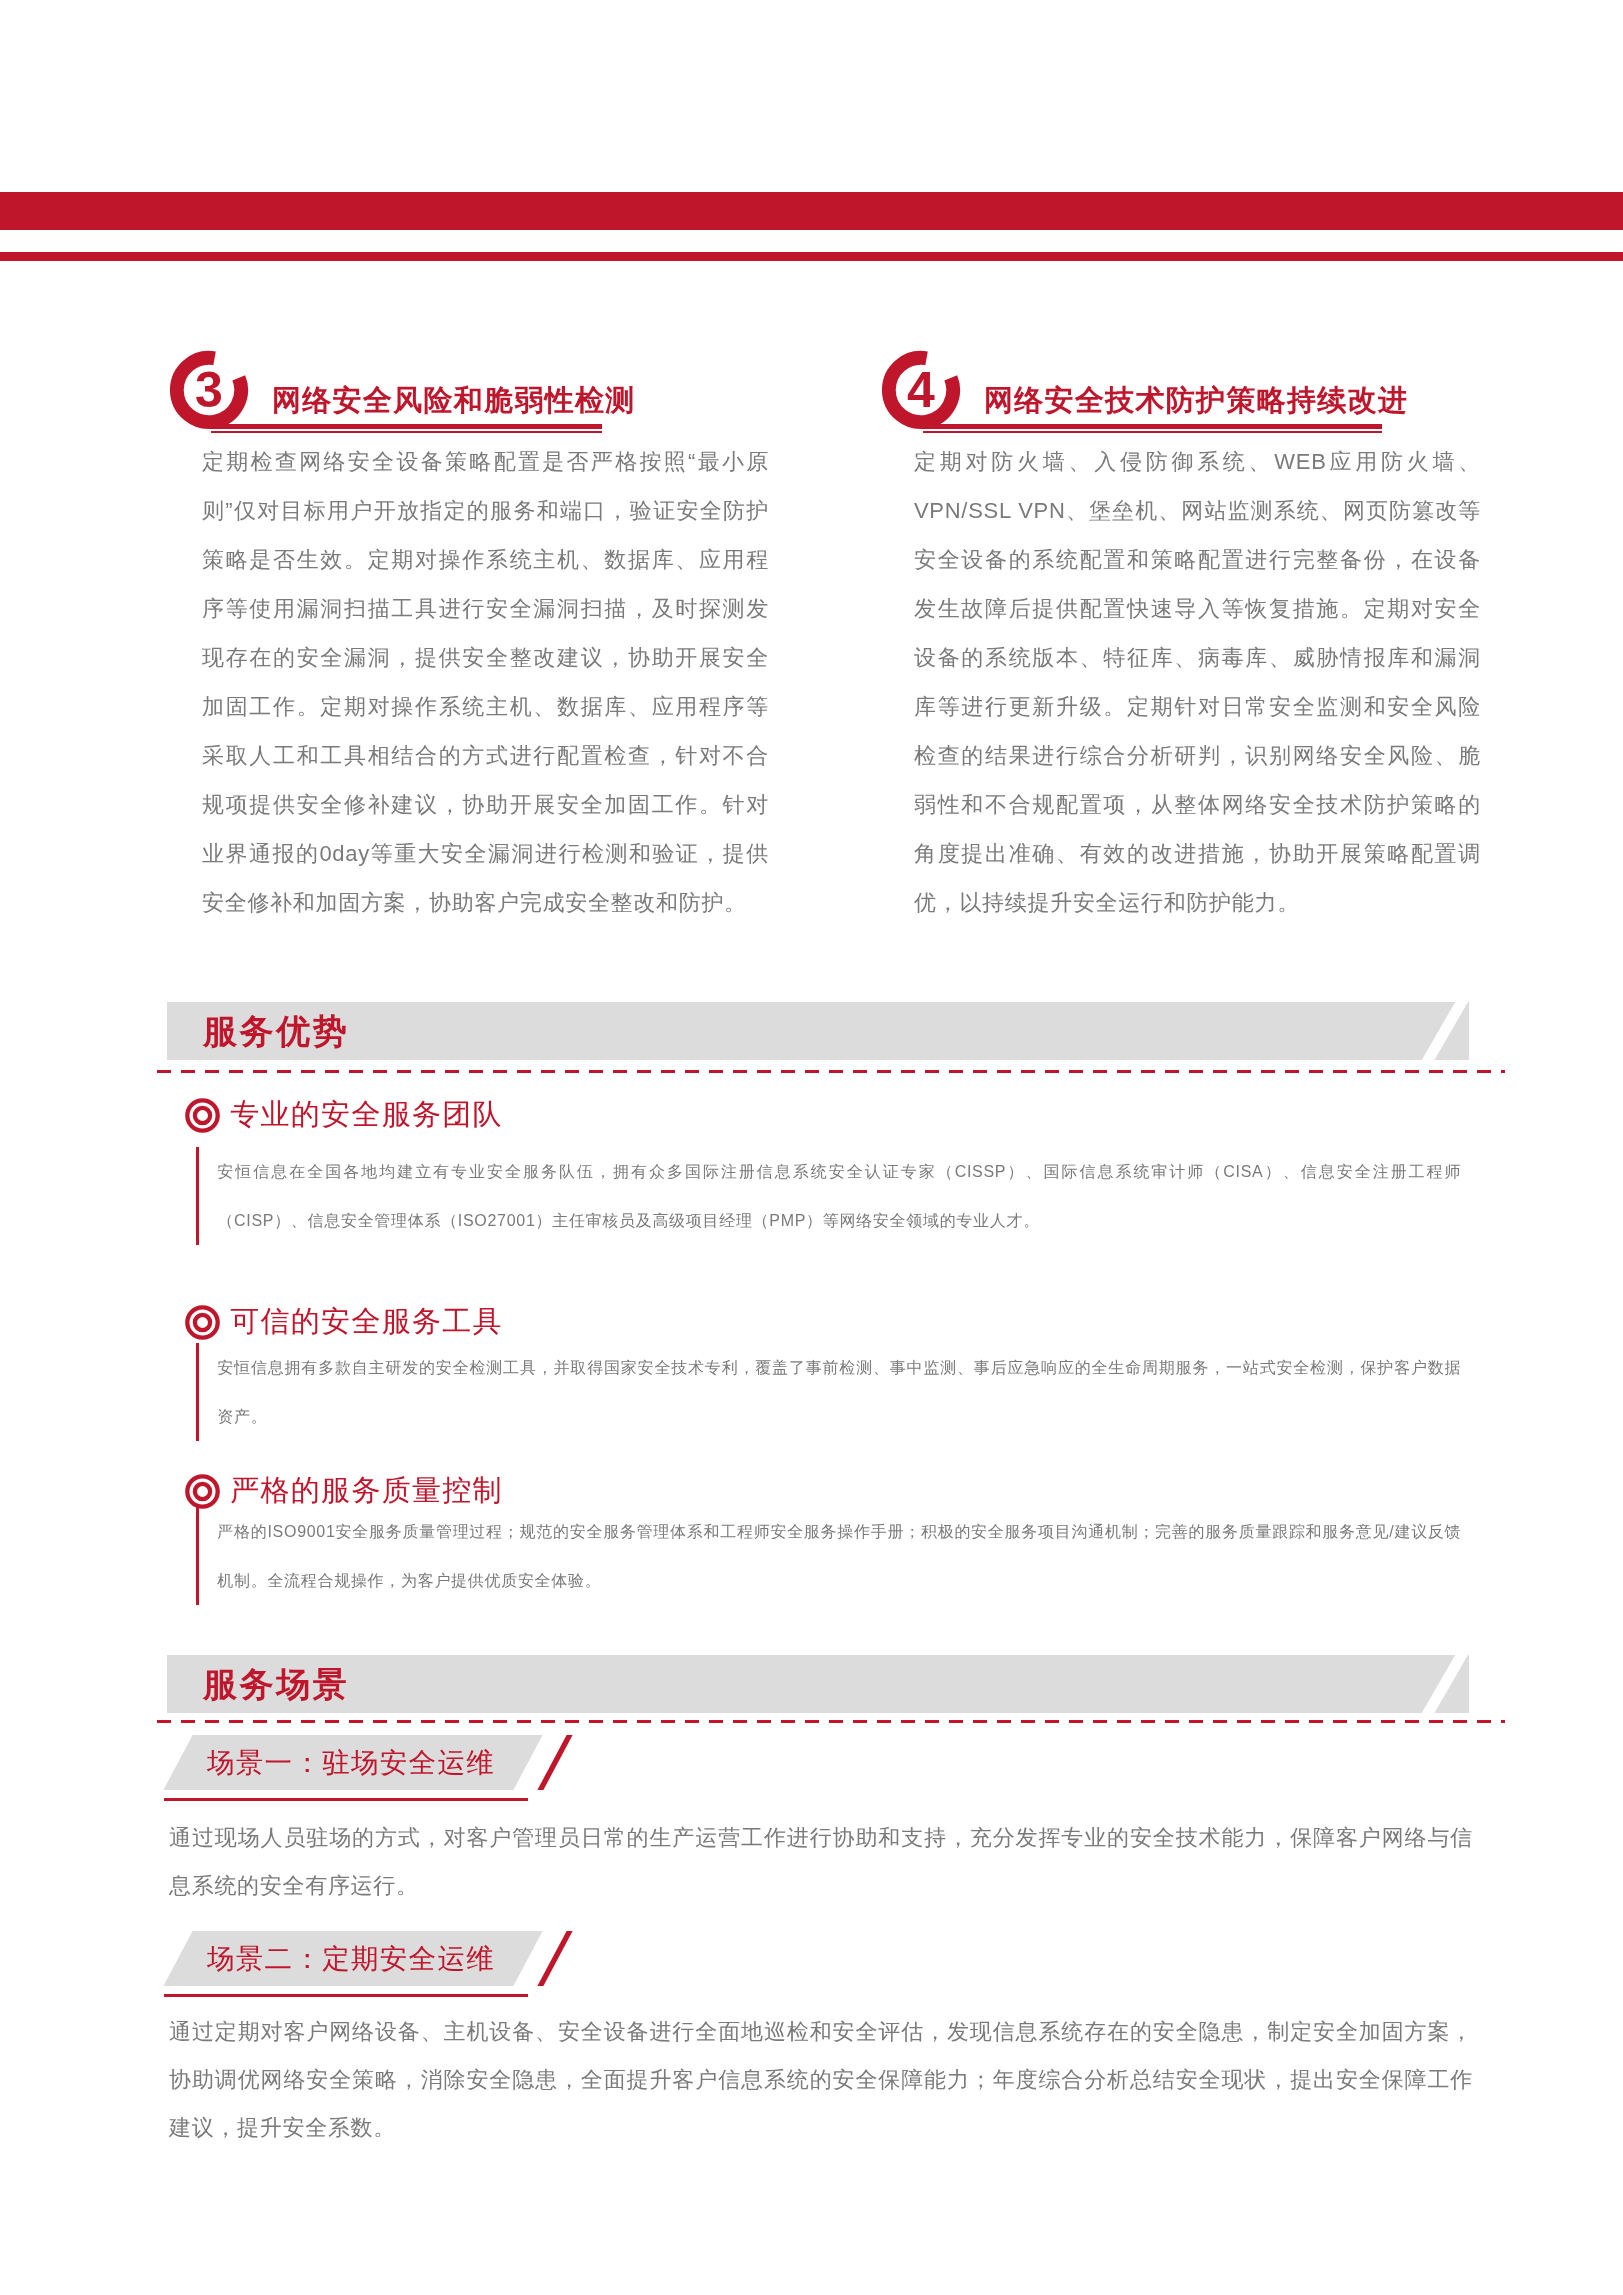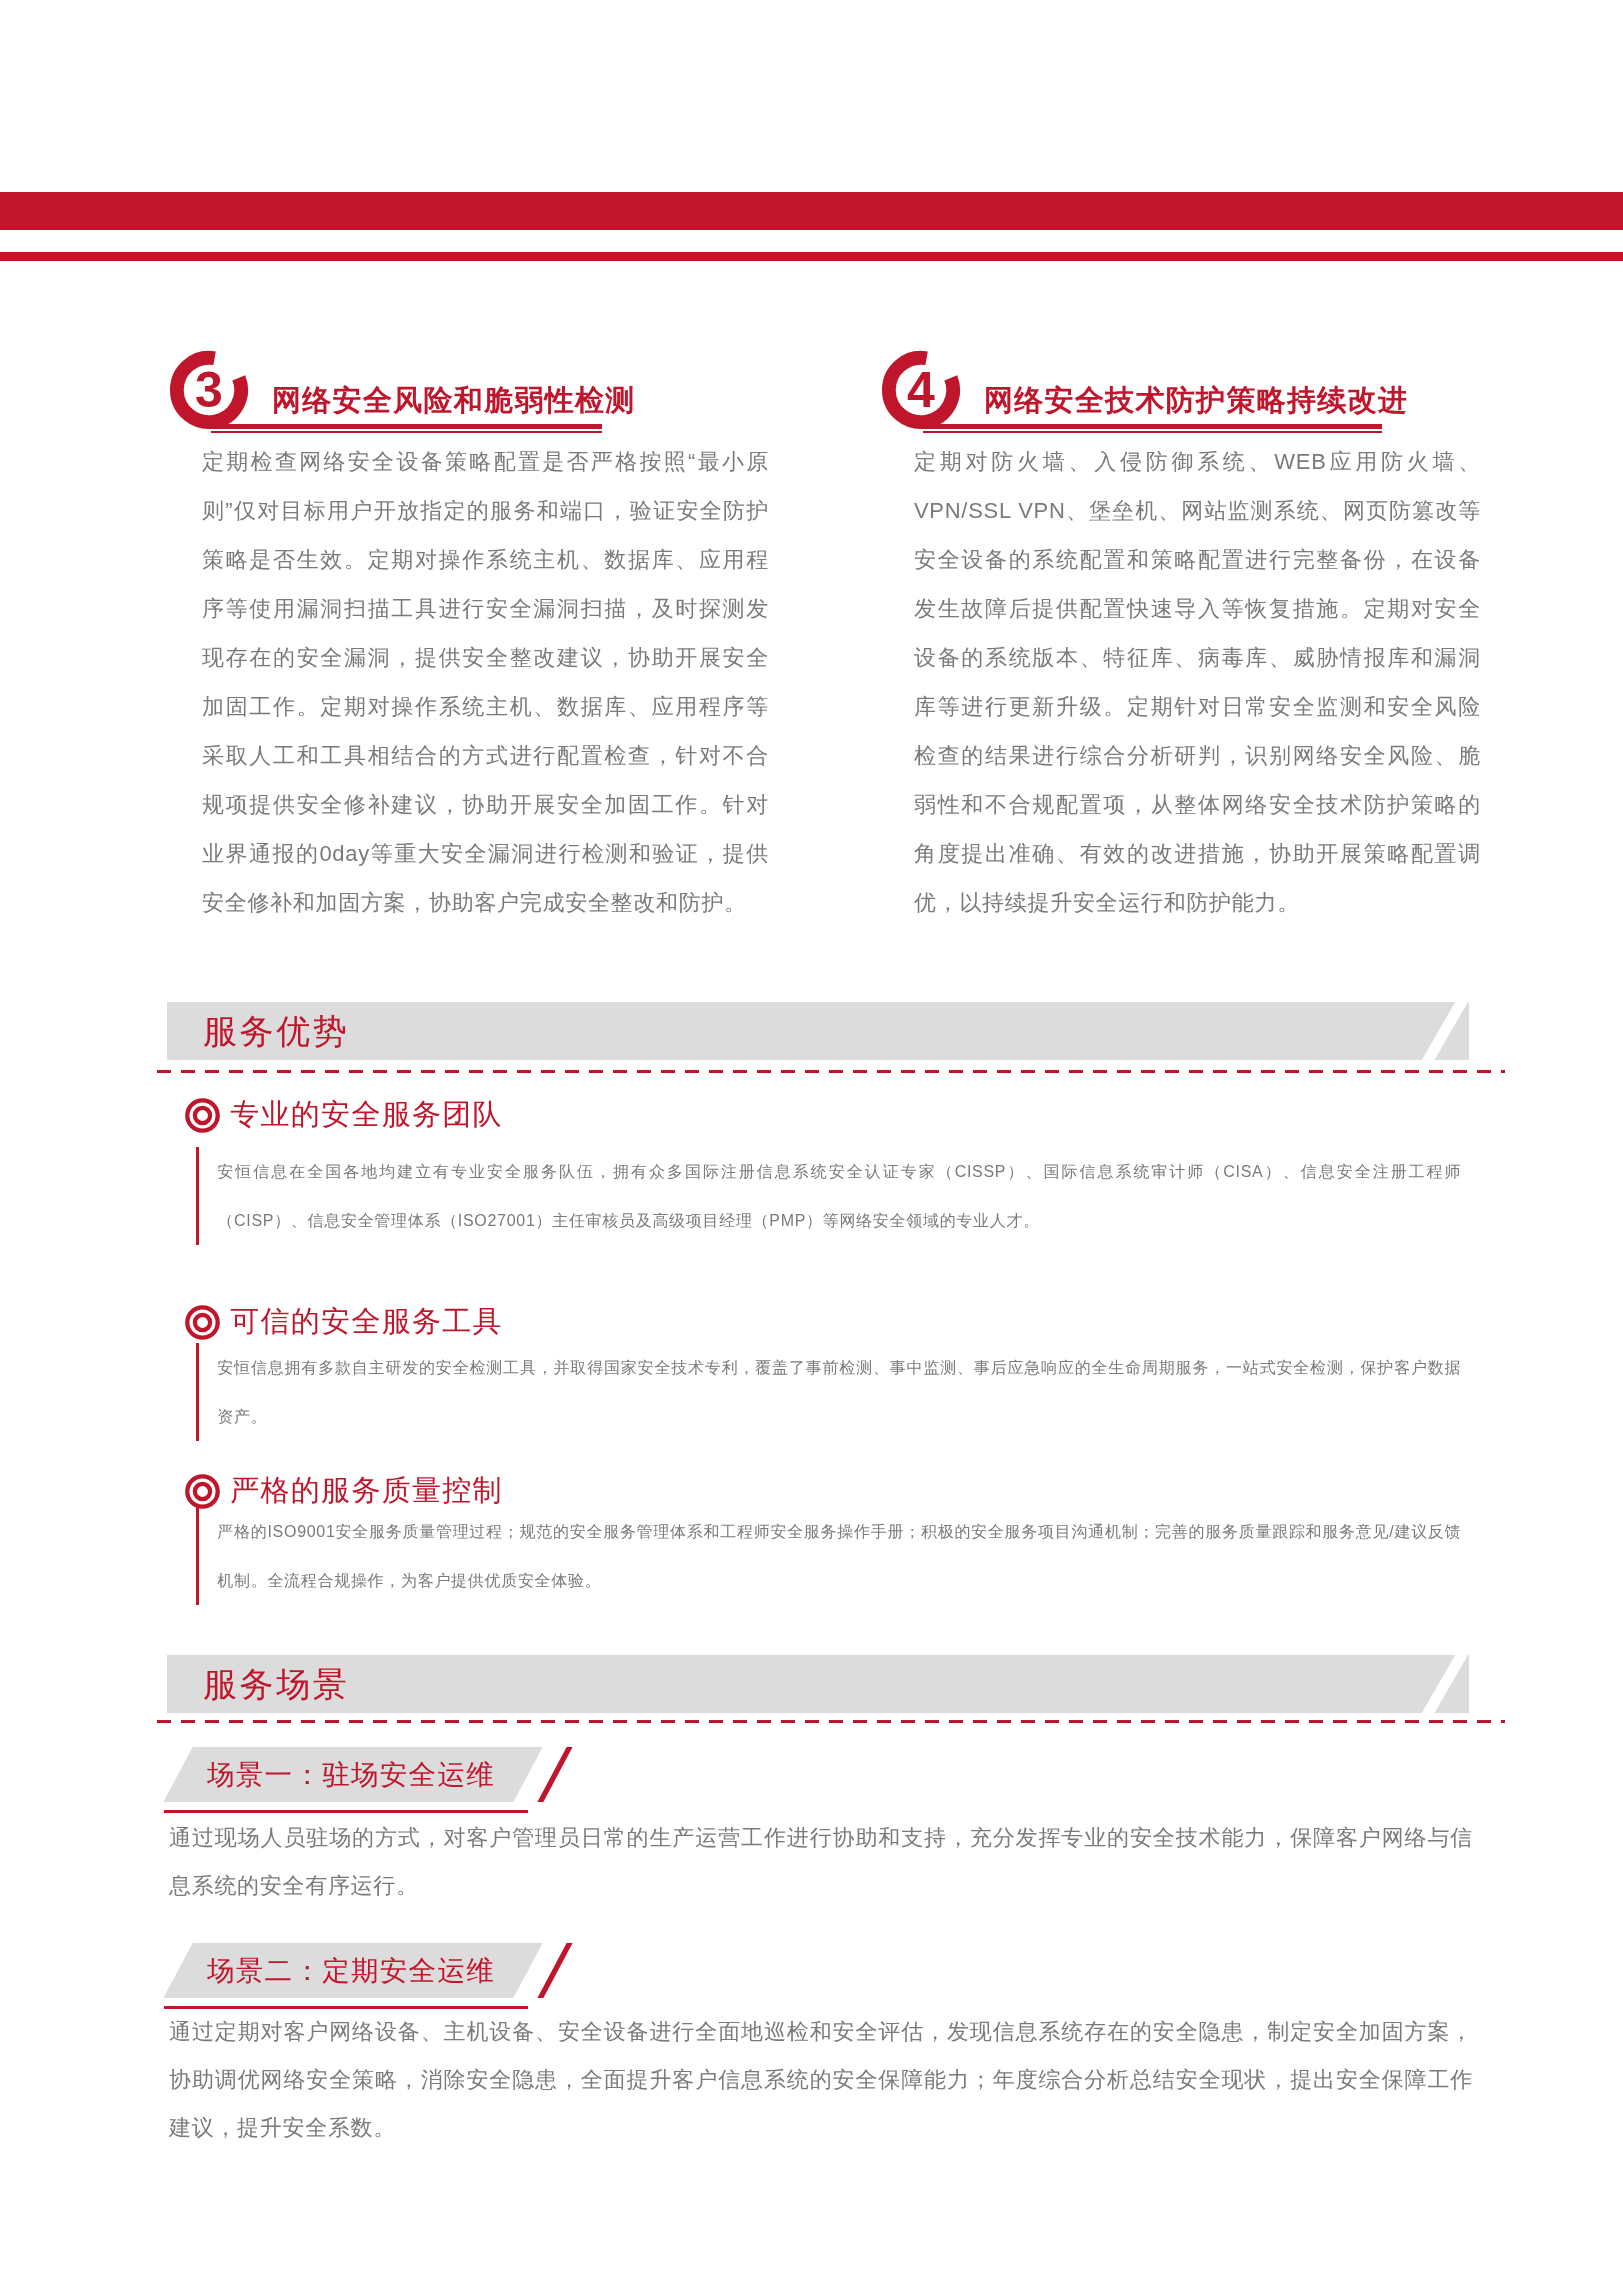--- a/index.html
+++ b/index.html
@@ -36,21 +36,21 @@
   .col3 .head-rule{width:391px;}
   .col4 .head-rule{width:459px;}
   .col .col-body{
     position:absolute;left:33px;top:97px;width:567px;font-size:22px;line-height:49px;
     color:var(--gray-text);text-align:justify;letter-spacing:0.7px;
   }
 
   
   .sec-head{position:absolute;left:167px;width:1302px;height:58px;background:var(--gray-box);overflow:hidden;}
   .sec-head .label{
-    position:absolute;left:36px;top:0;line-height:58px;font-size:34px;font-weight:normal;
+    position:absolute;left:36px;top:0;line-height:58px;font-size:34px;font-weight:bold;
     color:var(--red);letter-spacing:2.6px;white-space:nowrap;
   }
   .sec-head .slash{position:absolute;right:22px;top:-13px;width:10.5px;height:92px;background:#ffffff;transform:rotate(30deg);}
   #adv-head{top:1002px;}
   #scene-head{top:1655px;}
 
   .dashed{
     position:absolute;left:157px;width:1348px;height:3.3px;
     background:repeating-linear-gradient(90deg,var(--red) 0 14.4px,transparent 14.4px 24px);
   }
@@ -66,21 +66,21 @@
   #adv3-head{top:1464px;margin-top:8px;}
   .adv-body{
     position:absolute;left:196px;width:1244px;border-left:3.3px solid var(--red);padding-left:18.3px;
     font-size:16px;line-height:49px;color:var(--gray-text);text-align:justify;letter-spacing:0.7px;
   }
   #adv1-body{top:1147px;}
   #adv2-body{top:1343px;}
   #adv3-body{top:1507px;}
 
   
-  .scene-tag{position:absolute;width:350px;height:73px;margin-top:12px;}
+  .scene-tag{position:absolute;width:350px;height:73px;}
   #tag1{left:178px;top:1735px;}
   #tag2{left:178px;top:1931px;}
   .scene-tag .bg{position:absolute;left:0;top:0;width:350px;height:55px;background:var(--gray-box);transform:skewX(-28deg);}
   .scene-tag .label{
     position:absolute;left:29px;top:0;width:100%;line-height:55px;font-size:27.5px;font-weight:500;
     color:var(--red);letter-spacing:1.3px;white-space:nowrap;
   }
   .scene-tag .slash{position:absolute;right:-30px;top:0;width:5.9px;height:55px;background:var(--red);transform:skewX(-28deg);}
   .scene-tag .underline{position:absolute;left:-14.4px;top:63px;width:364px;height:3.3px;background:var(--red);}
 

